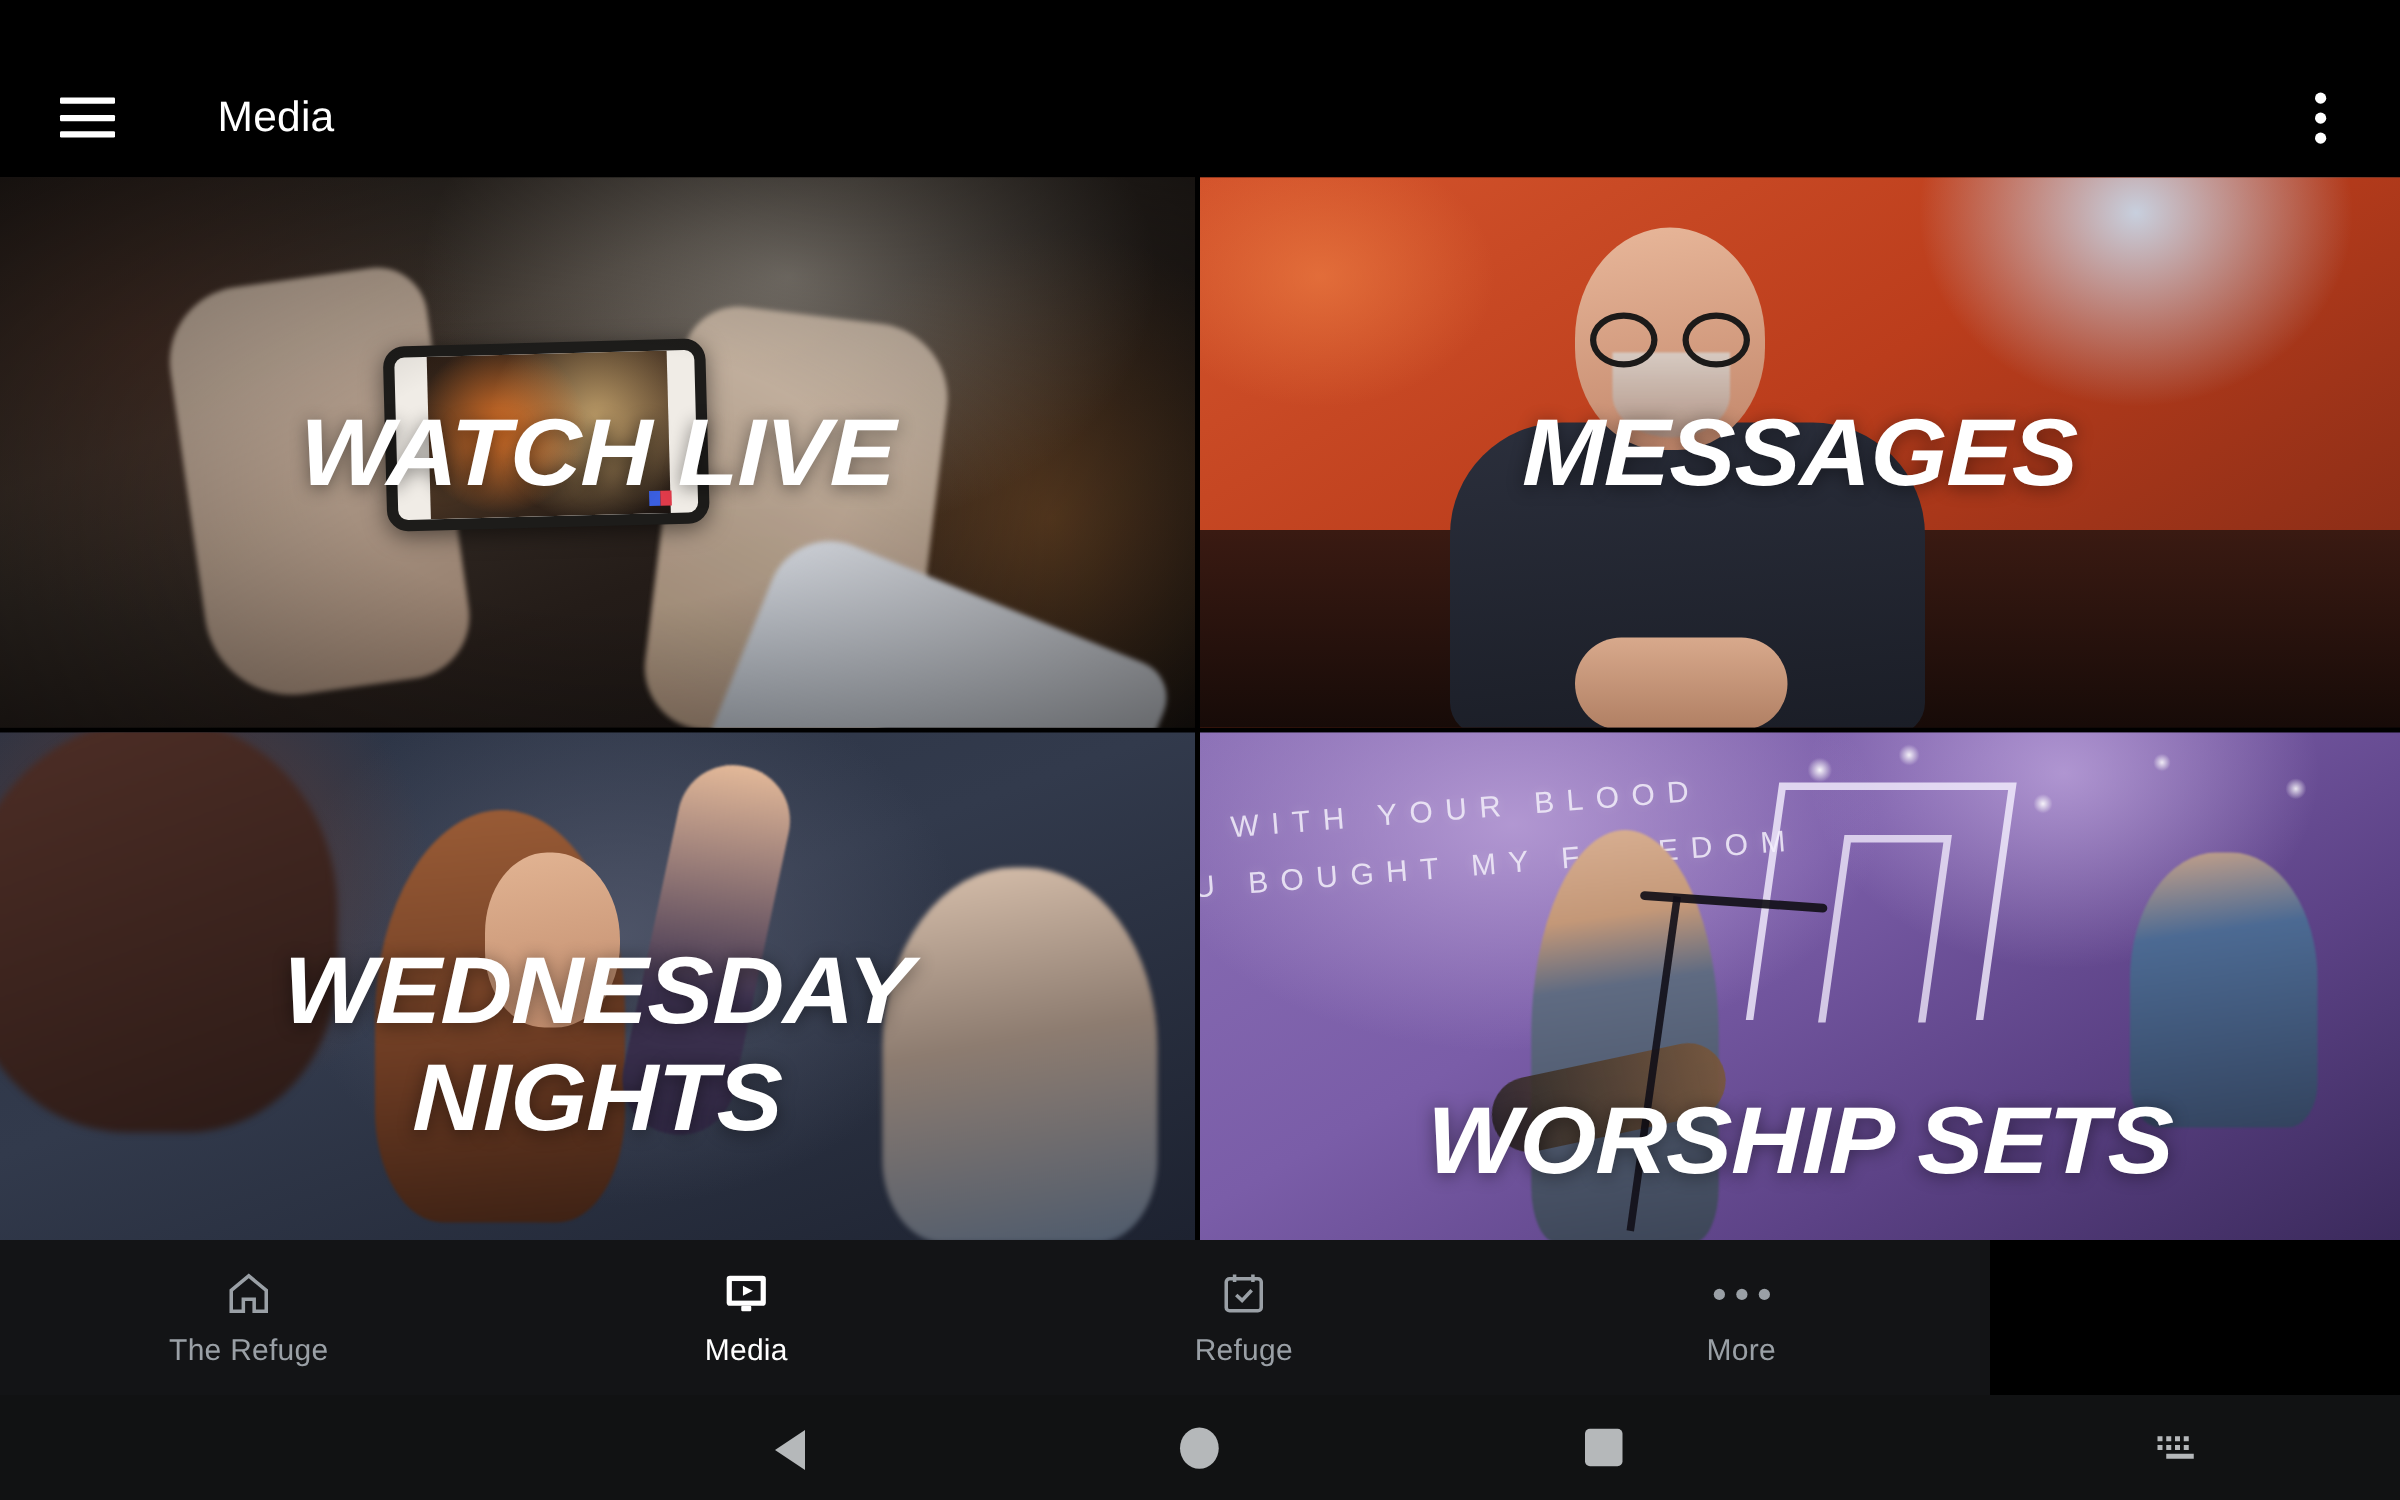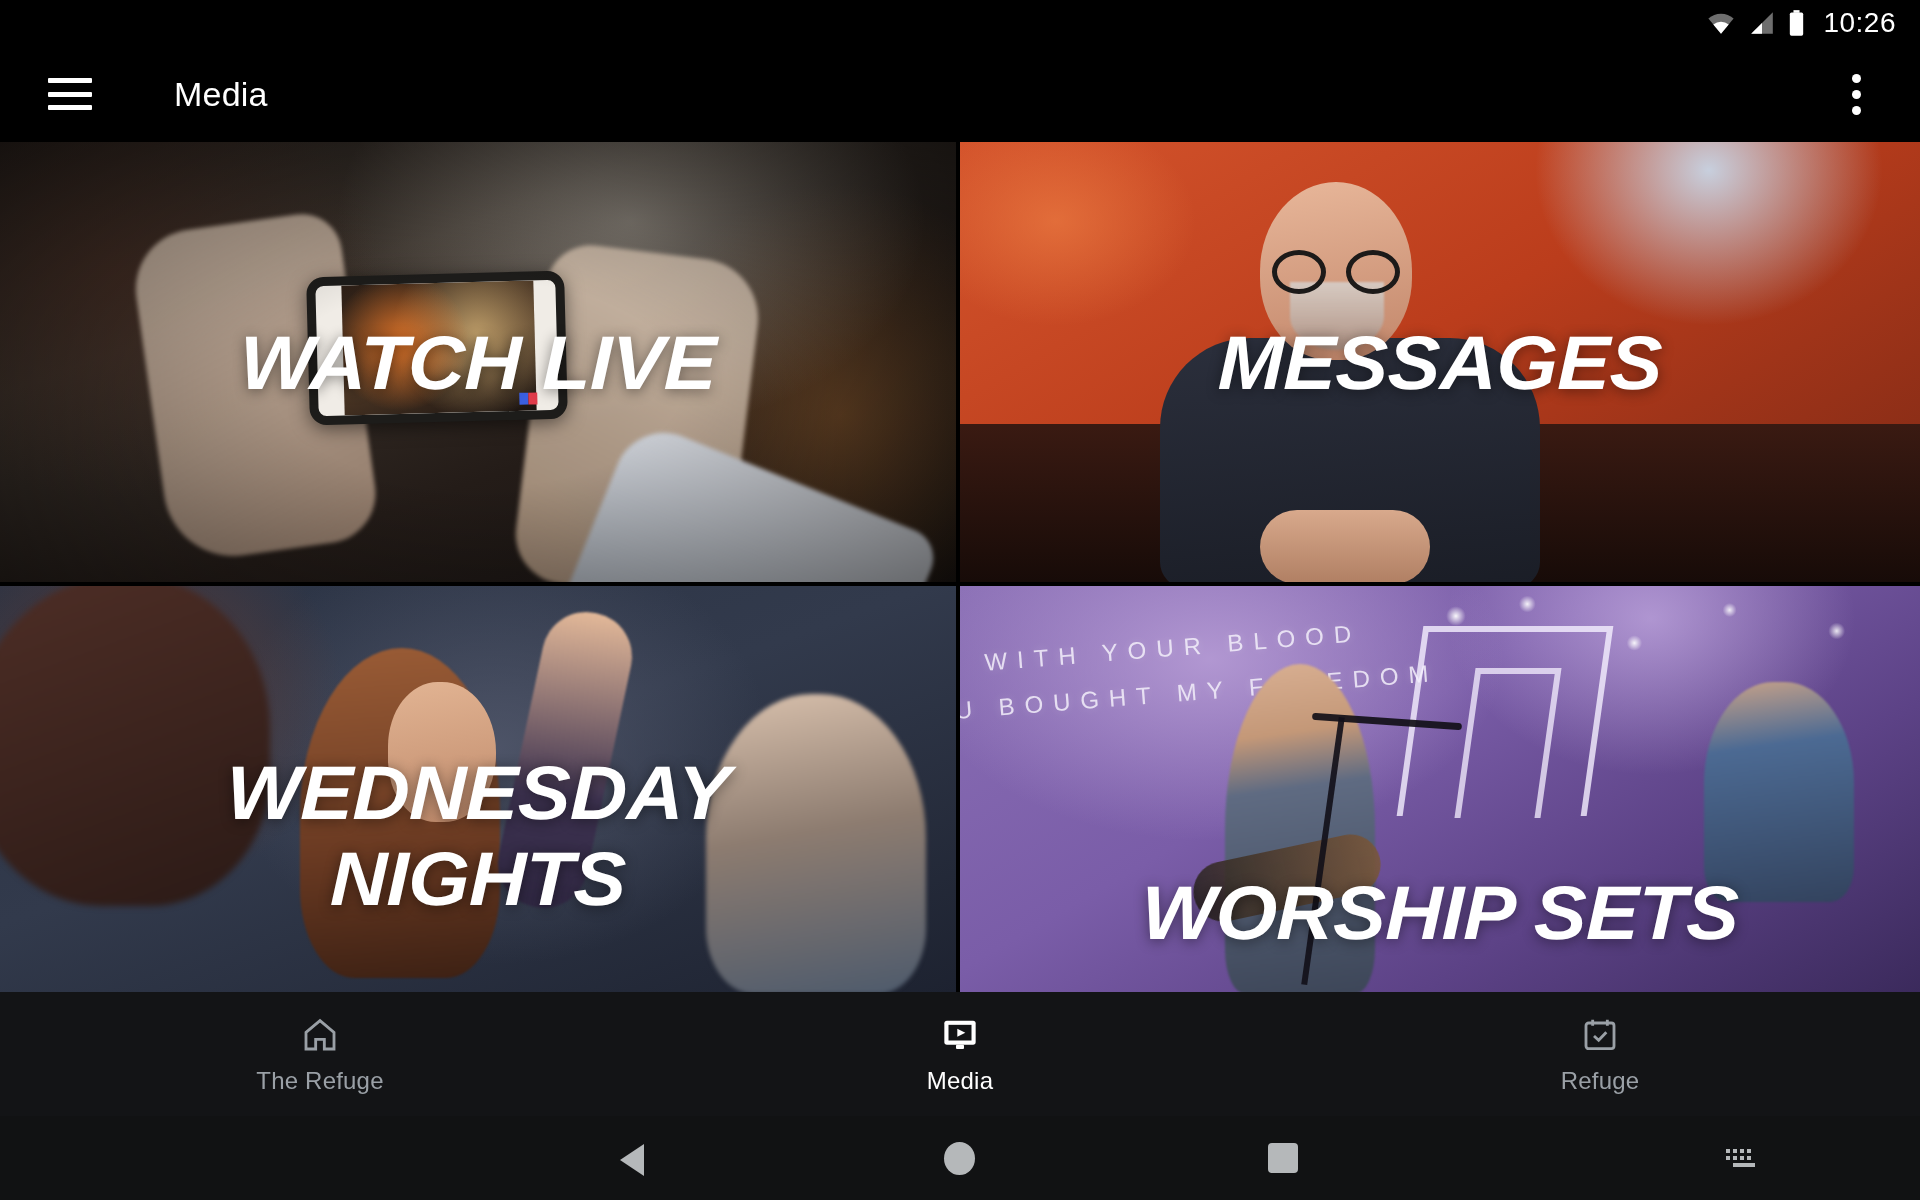--- a/index.html
+++ b/index.html
@@ -248,21 +248,21 @@
   }
   #tile-worship .guitar {
     position:absolute; left:232px; top:262px; width:190px; height:60px;
     background:linear-gradient(90deg,rgba(40,34,30,.85),rgba(120,86,58,.9));
     border-radius:30px; transform:rotate(-12deg); filter:blur(.6px);
   }
   #tile-worship .tile-label { top:292px; font-size:76px; }
 
   
   .tabbar {
-    position:absolute; left:0; top:992px; width:1920px; height:124px;
+    position:absolute; left:0; top:992px; width:1592px; height:124px;
     background:#131416; display:flex; align-items:center;
   }
   .tab {
     flex:1; height:100%; display:flex; flex-direction:column;
     align-items:center; justify-content:center; gap:10px; cursor:pointer;
   }
   .tab .tab-label { font-size:24px; color:#9aa0a6; letter-spacing:.2px; }
   .tab.active .tab-label { color:#fff; }
   .tab-ico { height:44px; display:flex; align-items:center; justify-content:center; }
   .dots3 { display:flex; gap:9px; align-items:center; }
@@ -291,41 +291,20 @@
   }
   .kbd-row { display:flex; gap:3px; margin-bottom:3px; }
   .kbd-row i { width:4px; height:4px; background:#b5b8ba; display:block; }
   .kbd-space { width:22px; height:4px; background:#b5b8ba; margin:0 auto; }
 </style>
 </head>
 <body>
 
 <div id="app">
 
-  <div class="statusbar">
-    <span class="sb-icon">
-      <svg width="30" height="24" viewBox="0 0 24 20">
-        <path d="M12 19 L1.5 6.2 A16 16 0 0 1 22.5 6.2 Z" fill="#6e6e6e"></path>
-        <path d="M12 19 L5.6 11.2 A10 10 0 0 1 18.4 11.2 Z" fill="#ffffff"></path>
-      </svg>
-    </span>
-    <span class="sb-icon">
-      <svg width="28" height="24" viewBox="0 0 22 20">
-        <path d="M20 1 L20 19 L2 19 Z" fill="#6e6e6e"></path>
-        <path d="M11 10 L11 19 L2 19 Z" fill="#ffffff"></path>
-      </svg>
-    </span>
-    <span class="sb-icon">
-      <svg width="17" height="27" viewBox="0 0 14 22">
-        <rect x="4.5" y="0" width="5" height="2.2" fill="#fff"></rect>
-        <rect x="1.5" y="2" width="11" height="19" rx="1.4" fill="#fff"></rect>
-      </svg>
-    </span>
-    <span class="sb-time">10:26</span>
-  </div>
 
   <div class="appbar">
     <div class="hamburger">
       <span></span>
         <span></span>
         <span></span>
     </div>
     <div class="appbar-title">Media</div>
     <div class="overflow">
       <i></i>
@@ -414,20 +393,30 @@
         <svg width="40" height="40" viewBox="0 0 24 24" fill="none" stroke="#9aa0a6" stroke-width="1.7">
           <rect x="3.6" y="4.8" width="16.8" height="15.4" rx="1.6"></rect>
           <path d="M7.6 2.8 V6.4 M16.4 2.8 V6.4"></path>
           <path d="M8.4 12.6 L11.2 15.2 L15.8 10.3"></path>
         </svg>
       </div>
       <div class="tab-label">Refuge</div>
     </div>
 
 
+    <div class="tab">
+      <div class="tab-ico">
+        <span class="dots3">
+            <i></i>
+            <i></i>
+            <i></i>
+          </span>
+      </div>
+      <div class="tab-label">More</div>
+    </div>
   </div>
 
   <div class="navbar">
     <div class="nav-back"></div>
     <div class="nav-home"></div>
     <div class="nav-recent"></div>
     <div class="nav-kbd">
       <div class="kbd-row">
           <i></i>
           <i></i>

